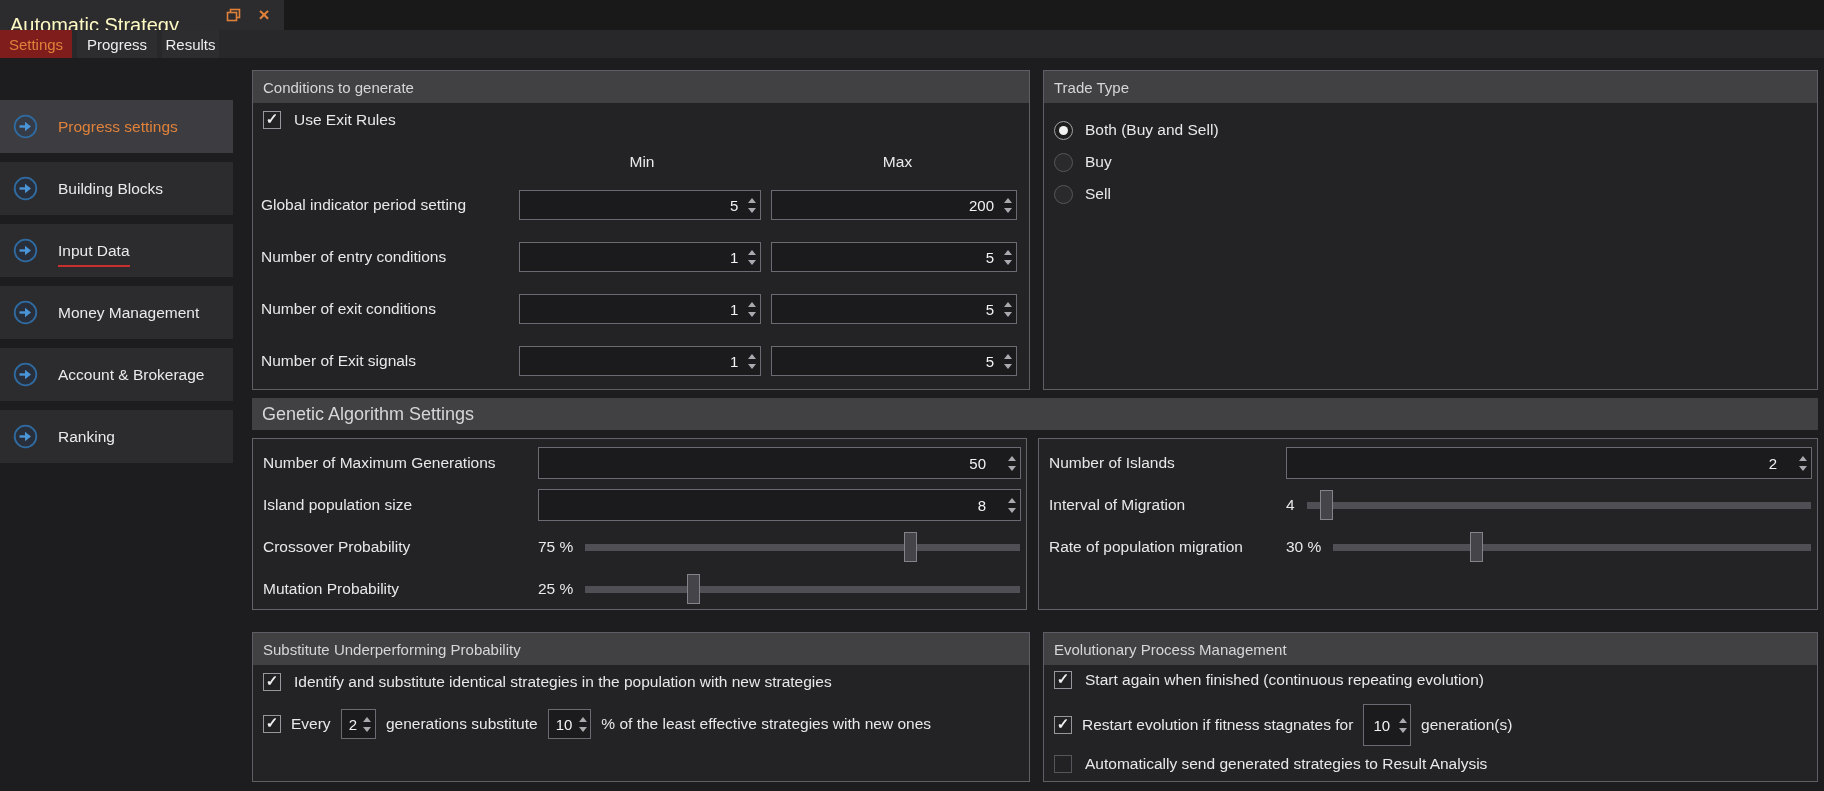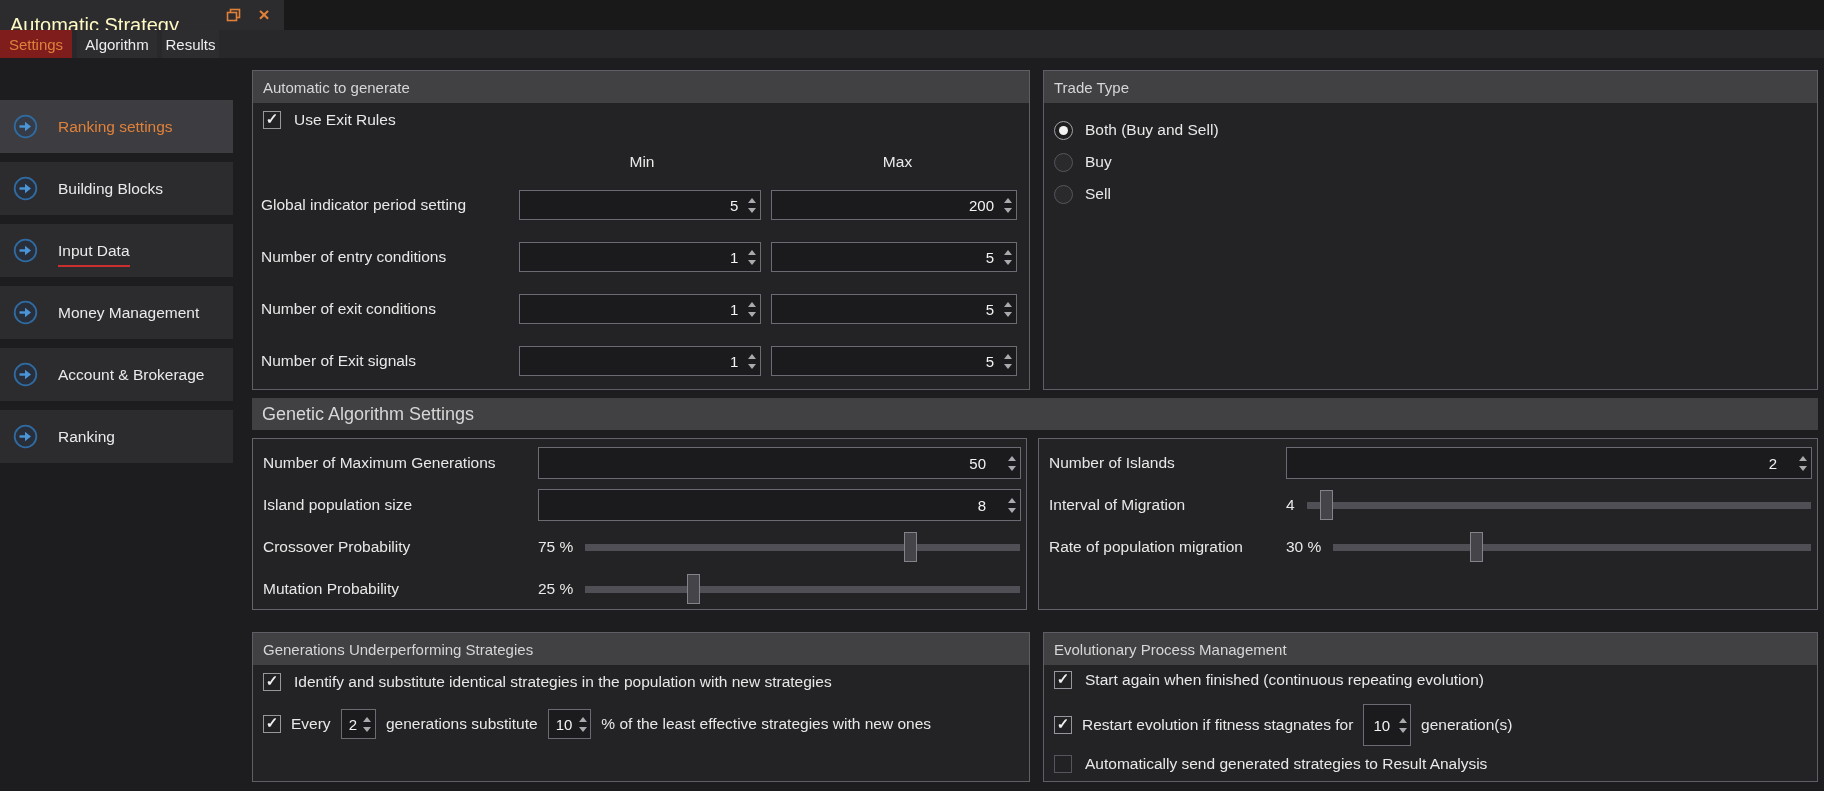--- a/index.html
+++ b/index.html
@@ -117,32 +117,32 @@
       </span>
       <span class="tb-btn close">
           <span>×</span>
         </span>
     </span>
   </div>
 </div>
 
 <div class="tabrow">
   <div class="tab t0" data-active="true">Settings</div>
-  <div class="tab t1">Algorithm</div>
+  <div class="tab t1">Progress</div>
   <div class="tab t2">Results</div>
 </div>
 
 <div class="sidebar">
   <div class="side-item" style="top:42px" data-active="true">
     <svg class="circ-icon" viewBox="0 0 25 25">
         <circle cx="12.5" cy="12.5" r="10.8" fill="rgba(30,55,90,0.25)" stroke="#2f6ba0" stroke-width="1.8"></circle>
         <path d="M6.5 12.5 H13" stroke="#4a94d8" stroke-width="2.4"></path>
         <path d="M12 7.8 L18 12.5 L12 17.2 Z" fill="#4a94d8"></path>
       </svg>
-    <span class="lbl">Ranking settings</span>
+    <span class="lbl">Progress settings</span>
   </div>
   <div class="side-item" style="top:104px">
     <svg class="circ-icon" viewBox="0 0 25 25">
         <circle cx="12.5" cy="12.5" r="10.8" fill="rgba(30,55,90,0.25)" stroke="#2f6ba0" stroke-width="1.8"></circle>
         <path d="M6.5 12.5 H13" stroke="#4a94d8" stroke-width="2.4"></path>
         <path d="M12 7.8 L18 12.5 L12 17.2 Z" fill="#4a94d8"></path>
       </svg>
     <span class="lbl">Building Blocks</span>
   </div>
   <div class="side-item" style="top:166px">
@@ -173,21 +173,21 @@
     <svg class="circ-icon" viewBox="0 0 25 25">
         <circle cx="12.5" cy="12.5" r="10.8" fill="rgba(30,55,90,0.25)" stroke="#2f6ba0" stroke-width="1.8"></circle>
         <path d="M6.5 12.5 H13" stroke="#4a94d8" stroke-width="2.4"></path>
         <path d="M12 7.8 L18 12.5 L12 17.2 Z" fill="#4a94d8"></path>
       </svg>
     <span class="lbl">Ranking</span>
   </div>
 </div>
 
 <div class="panel" style="left:252px; top:70px; width:778px; height:320px;">
-  <div class="phead">Automatic to generate</div>
+  <div class="phead">Conditions to generate</div>
   <div class="cond-check">
     <span class="checkbox" data-checked="true">
         <span class="tick">✓</span>
       </span>
     <span>Use Exit Rules</span>
   </div>
   <div class="colheads">
     <span class="c1">Min</span>
     <span class="gap"></span>
     <span class="c2">Max</span>
@@ -346,21 +346,21 @@
     <span class="lbl">Rate of population migration</span>
     <span class="val">30 %</span>
     <span class="slider">
         <span class="track"></span>
         <span class="thumb" style="left: calc(30% - 7px);"></span>
       </span>
   </div>
 </div>
 
 <div class="panel" style="left:252px; top:632px; width:778px; height:150px;">
-  <div class="phead">Generations Underperforming Strategies</div>
+  <div class="phead">Substitute Underperforming Probability</div>
   <div class="chkrow" style="top:40px; left:10px;">
     <span class="checkbox" data-checked="true">
         <span class="tick">✓</span>
       </span>
     <span>Identify and substitute identical strategies in the population with new strategies</span>
   </div>
   <div class="mixrow" style="top:74px; left:10px; height:34px;">
     <span class="checkbox" data-checked="true">
         <span class="tick">✓</span>
       </span>

